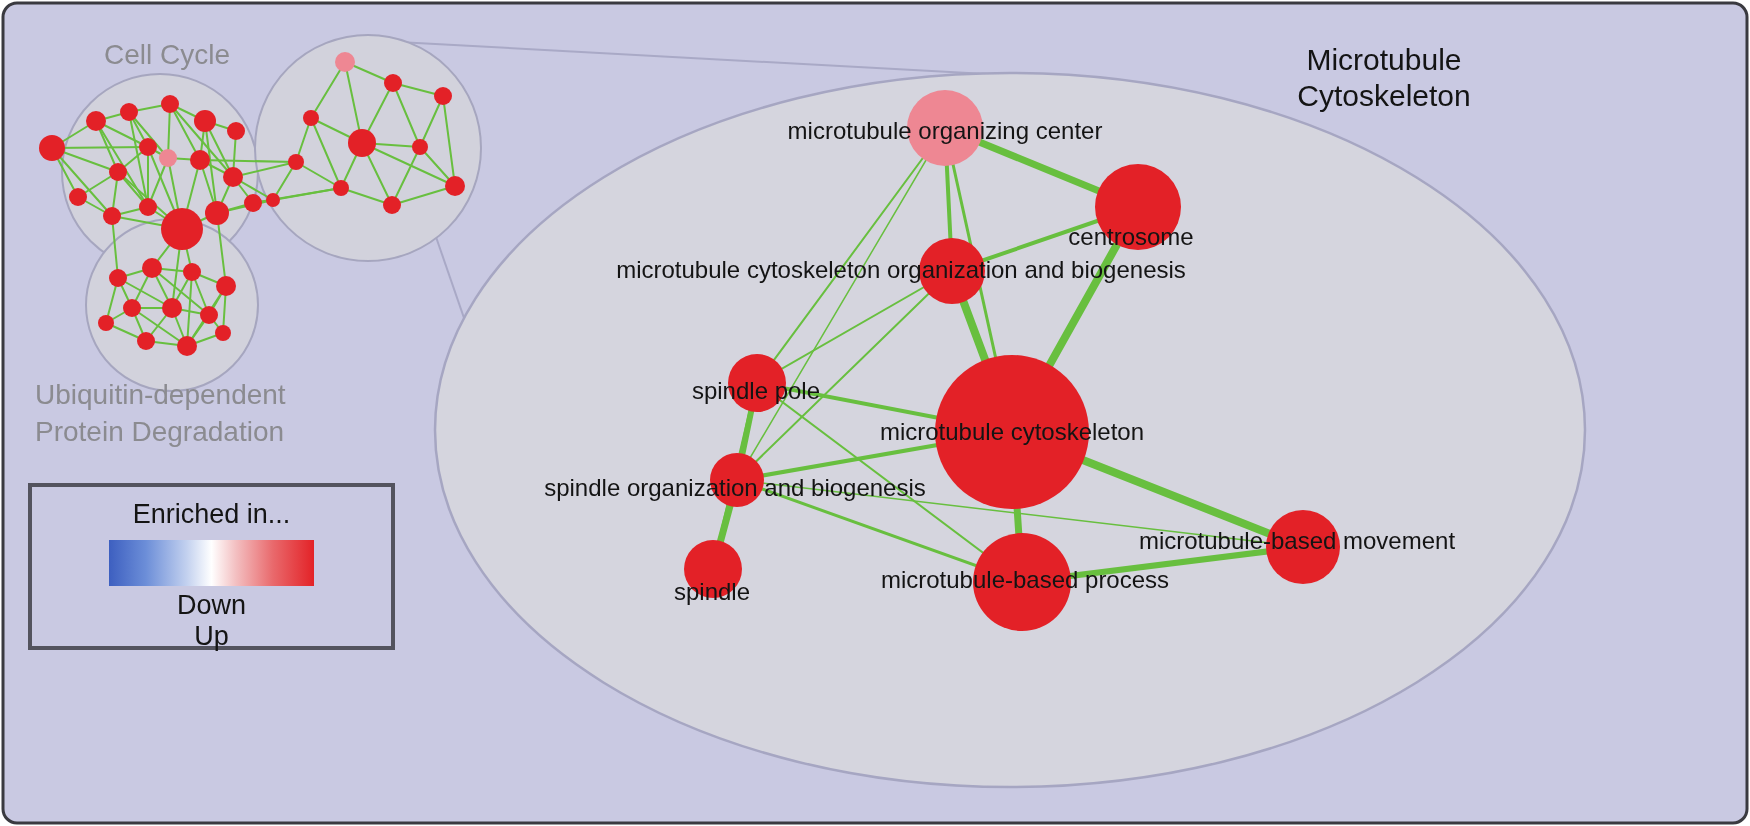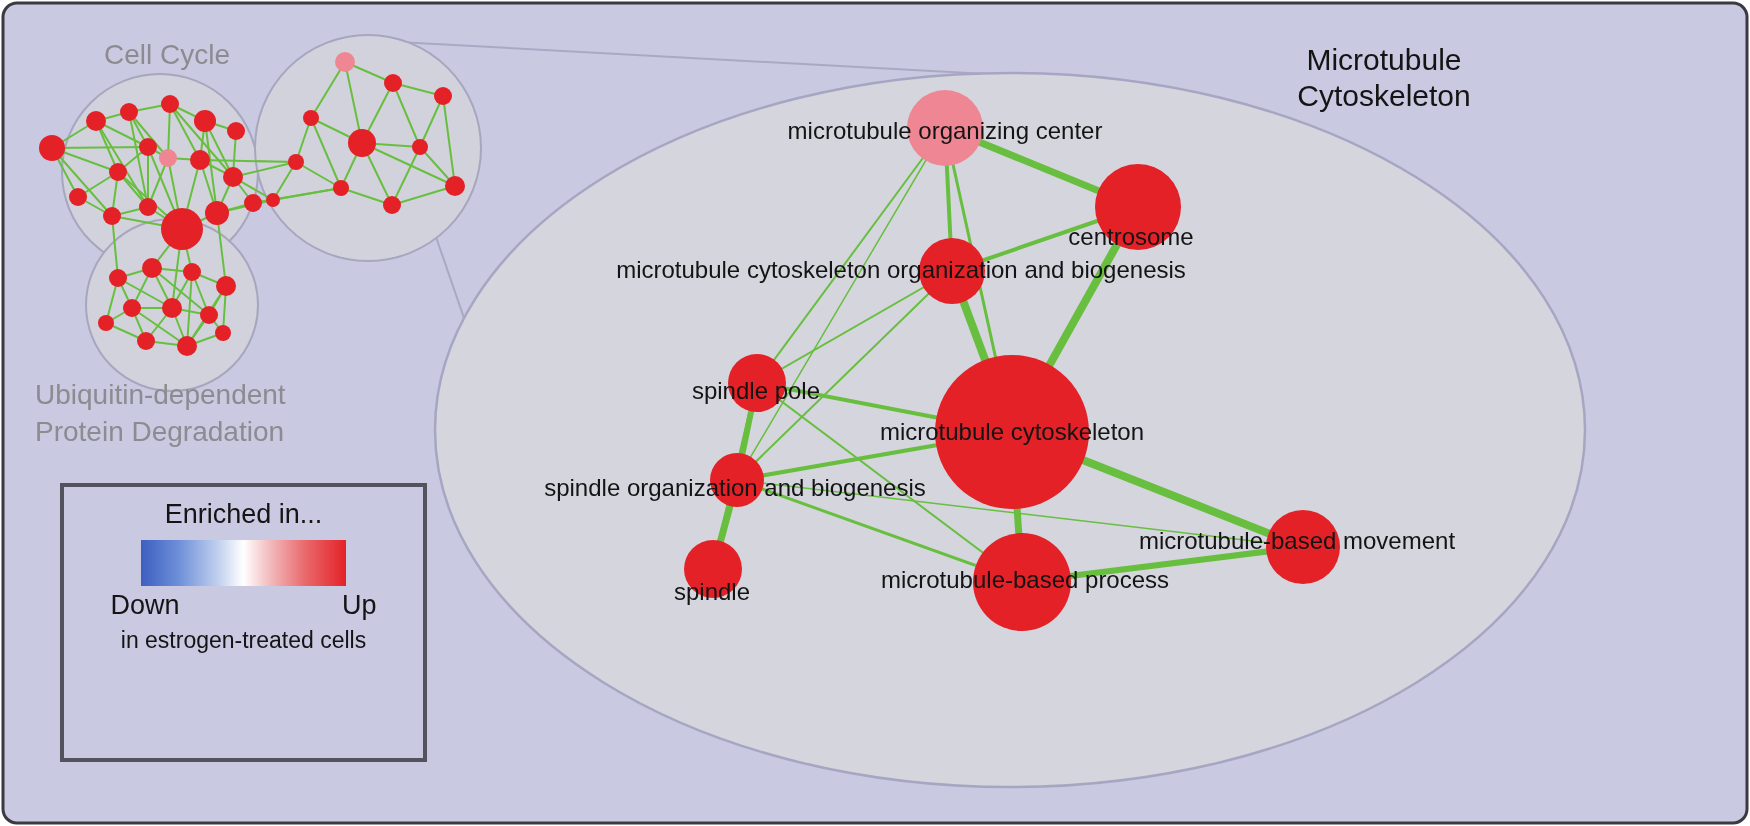--- a/index.html
+++ b/index.html
@@ -50,42 +50,42 @@
   }
   #zoom-graph text{
     fill:var(--text-black);
     font-size:24px;
   }
   .legend{
     position:absolute;
     left:28px;
     top:483px;
     width:367px;
-    height:279px;
+    height:167px;
     box-sizing:border-box;
     border:4px solid var(--legend-border);
     text-align:center;
     color:var(--text-black);
-    margin-left:32px;
   }
   .legend-title{
     margin-top:12px;
     font-size:27px;
   }
   .legend-bar{
     width:205px;
     height:46px;
     margin:10px auto 0 auto;
   }
   .legend-row{
     display:flex;
     justify-content:space-between;
     width:266px;
     margin:4px auto 0 auto;
     font-size:27px;
+    flex-direction:column;
   }
   .legend-sub{
     font-size:23px;
     line-height:1.32;
   }
   .legend-sub.first{
     margin-top:4px;
   }
 </style>
 </head>
@@ -317,16 +317,15 @@
     <text class="zoom-title" x="1384" y="106">Cytoskeleton</text>
   </svg>
 
   <div class="legend">
     <div class="legend-title">Enriched in...</div>
     <div class="legend-bar" style="background: linear-gradient(to right, rgb(61, 95, 192), rgb(108, 142, 216) 18%, rgb(195, 209, 239) 38%, rgb(255, 255, 255) 50%, rgb(243, 191, 193) 62%, rgb(233, 105, 108) 80%, rgb(227, 34, 39));"></div>
     <div class="legend-row">
       <span>Down</span>
       <span>Up</span>
     </div>
-    <div class="legend-sub first">in estrogen-treated cells</div>
   </div>
 
 </div>
 
 </body></html>

